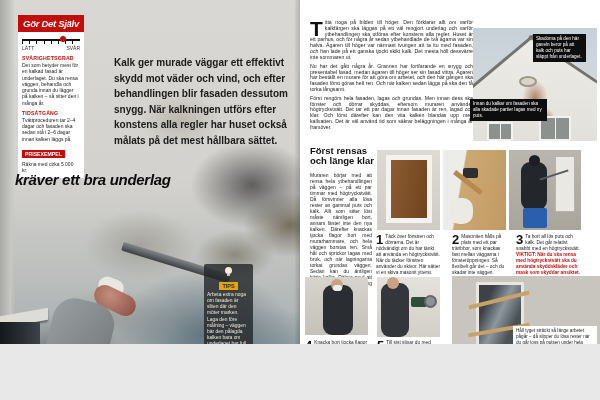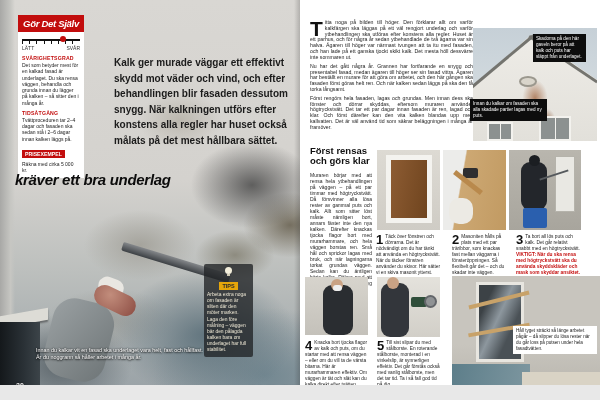--- a/index.html
+++ b/index.html
@@ -1,17 +1,17 @@
 <!DOCTYPE html>
 <html><head>
 <meta charset="utf-8">
 <style>
   * { margin:0; padding:0; box-sizing:border-box; }
   html,body { background:#e8e8e8; }
-  .spread { position:relative; width:600px; height:385px; overflow:hidden;
+  .spread { position:relative; width:600px; height:344px; overflow:hidden;
             font-family:"Liberation Sans", sans-serif; background:#fff;
             box-shadow:0 2px 8px rgba(0,0,0,.4); }
   .abs { position:absolute; }
 
   
   .wall-photo { left:0; top:0; width:300px; height:400px; background-color:#d2d0cb;
     background-image:
       radial-gradient(ellipse 60px 40px at 180px 120px, rgba(184,180,170,.9), transparent 70%),
       radial-gradient(ellipse 80px 50px at 140px 245px, rgba(160,158,150,.85), transparent 70%),
       radial-gradient(ellipse 85px 60px at 252px 185px, rgba(66,66,66,.8), transparent 72%),
@@ -263,21 +263,21 @@
       <div class="roofline-r"></div>
       <div class="gable-vent"></div>
       <div class="gwin gwin-l"></div>
       <div class="gwin gwin-r"></div>
     </div>
     <div class="photo-label label-top">Skadorna på den här gaveln beror på att kalk och puts har släppt från underlaget.</div>
     <div class="photo-label label-bottom">Innan du kalkar om fasaden ska alla skadade partier lagas med ny puts.</div>
 
     <div class="section-heading">
       <div>Först rensas</div>
-      <div>och görs klar</div>
+      <div>och länge klar</div>
     </div>
     <div class="section-body">Muraren börjar med att rensa hela ytbehandlingen på väggen – på ett par timmar med högtryckstvätt. Då försvinner alla lösa rester av gammal puts och kalk. Allt som sitter löst måste nämligen bort, annars fäster inte den nya kalken. Därefter knackas tjocka flagor bort med murarhammare, och hela väggen borstas ren. Små hål och sprickor lagas med bruk, och när lagningarna torkat grundas väggen. Sedan kan du äntligen börja kalka. Räkna med att hela jobbet tar en dryg vecka.</div>
 
     <div class="step-photo sp1">
       <div class="frame"></div>
       <div class="board"></div>
     </div>
     <div class="step-photo sp2">
       <div class="hammer-head"></div>
       <div class="hammer-handle"></div>

